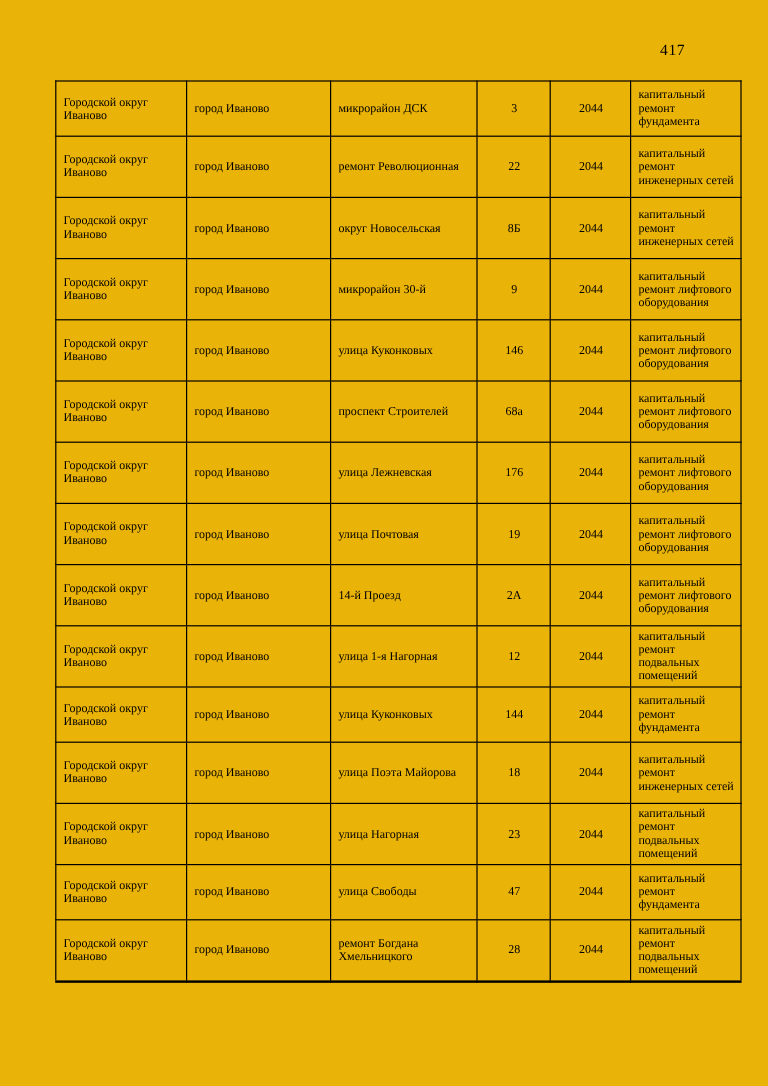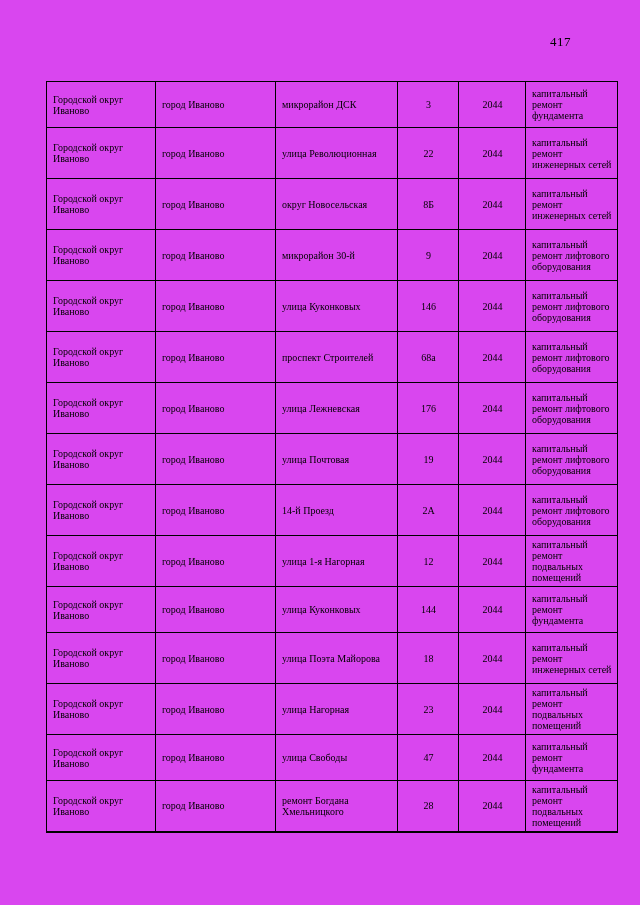--- a/index.html
+++ b/index.html
@@ -7,34 +7,34 @@
     margin: 0;
     padding: 0;
     background: #ffffff;
     font-family: "Liberation Serif", serif;
     color: #000000;
   }
   .page {
     position: relative;
     width: 640px;
     height: 905px;
-    background: #d946ef;
+    background: #eab308;
     overflow: hidden;
   }
   .page-number {
     position: absolute;
     top: 35px;
     left: 550px;
     font-size: 13px;
     line-height: 13px;
     letter-spacing: 0.5px;
   }
   table.repairs {
     position: absolute;
-    top: 81px;
+    top: 67px;
     left: 46px;
     width: 571px;
     border-collapse: collapse;
     table-layout: fixed;
     border: 1px solid #000;
     border-bottom-width: 2px;
   }
   table.repairs td {
     border: 1px solid #000;
     font-size: 10px;
@@ -73,21 +73,21 @@
           <td class="col-district">Городской округ Иваново</td>
           <td class="col-city">город Иваново</td>
           <td class="col-street">микрорайон ДСК</td>
           <td class="col-house">3</td>
           <td class="col-year">2044</td>
           <td class="col-work">капитальный ремонт фундамента</td>
         </tr>
         <tr style="height: 51px;">
           <td class="col-district">Городской округ Иваново</td>
           <td class="col-city">город Иваново</td>
-          <td class="col-street">улица Революционная</td>
+          <td class="col-street">ремонт Революционная</td>
           <td class="col-house">22</td>
           <td class="col-year">2044</td>
           <td class="col-work">капитальный ремонт инженерных сетей</td>
         </tr>
         <tr style="height: 51px;">
           <td class="col-district">Городской округ Иваново</td>
           <td class="col-city">город Иваново</td>
           <td class="col-street">округ Новосельская</td>
           <td class="col-house">8Б</td>
           <td class="col-year">2044</td>

